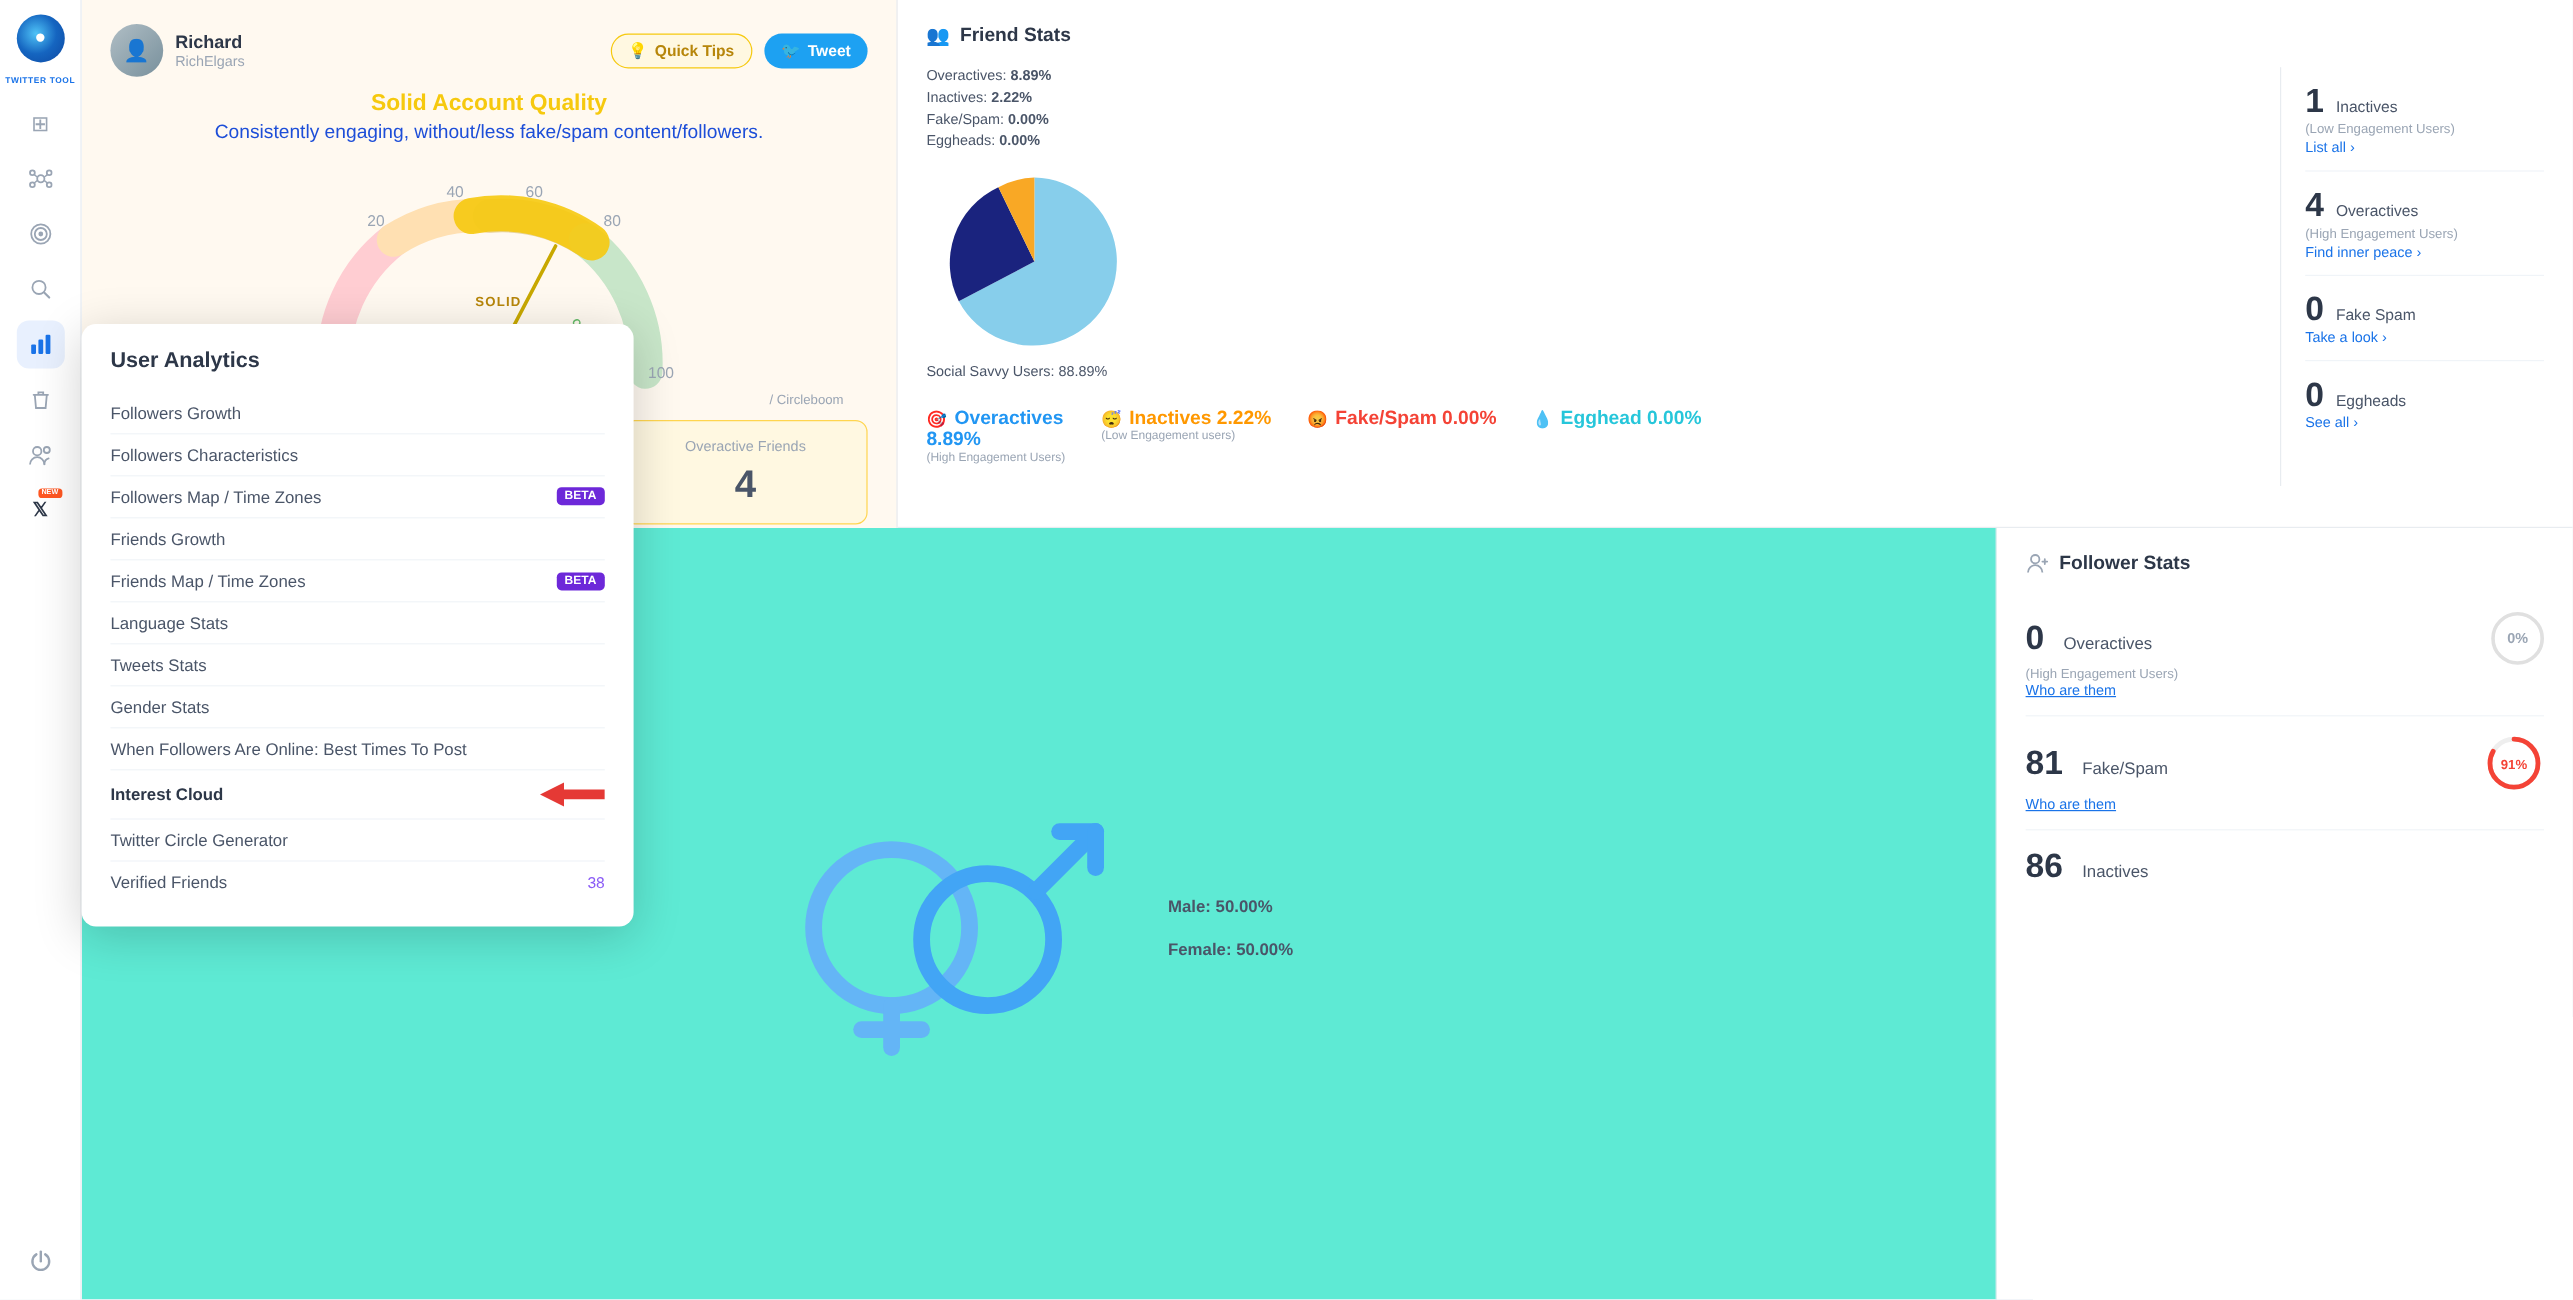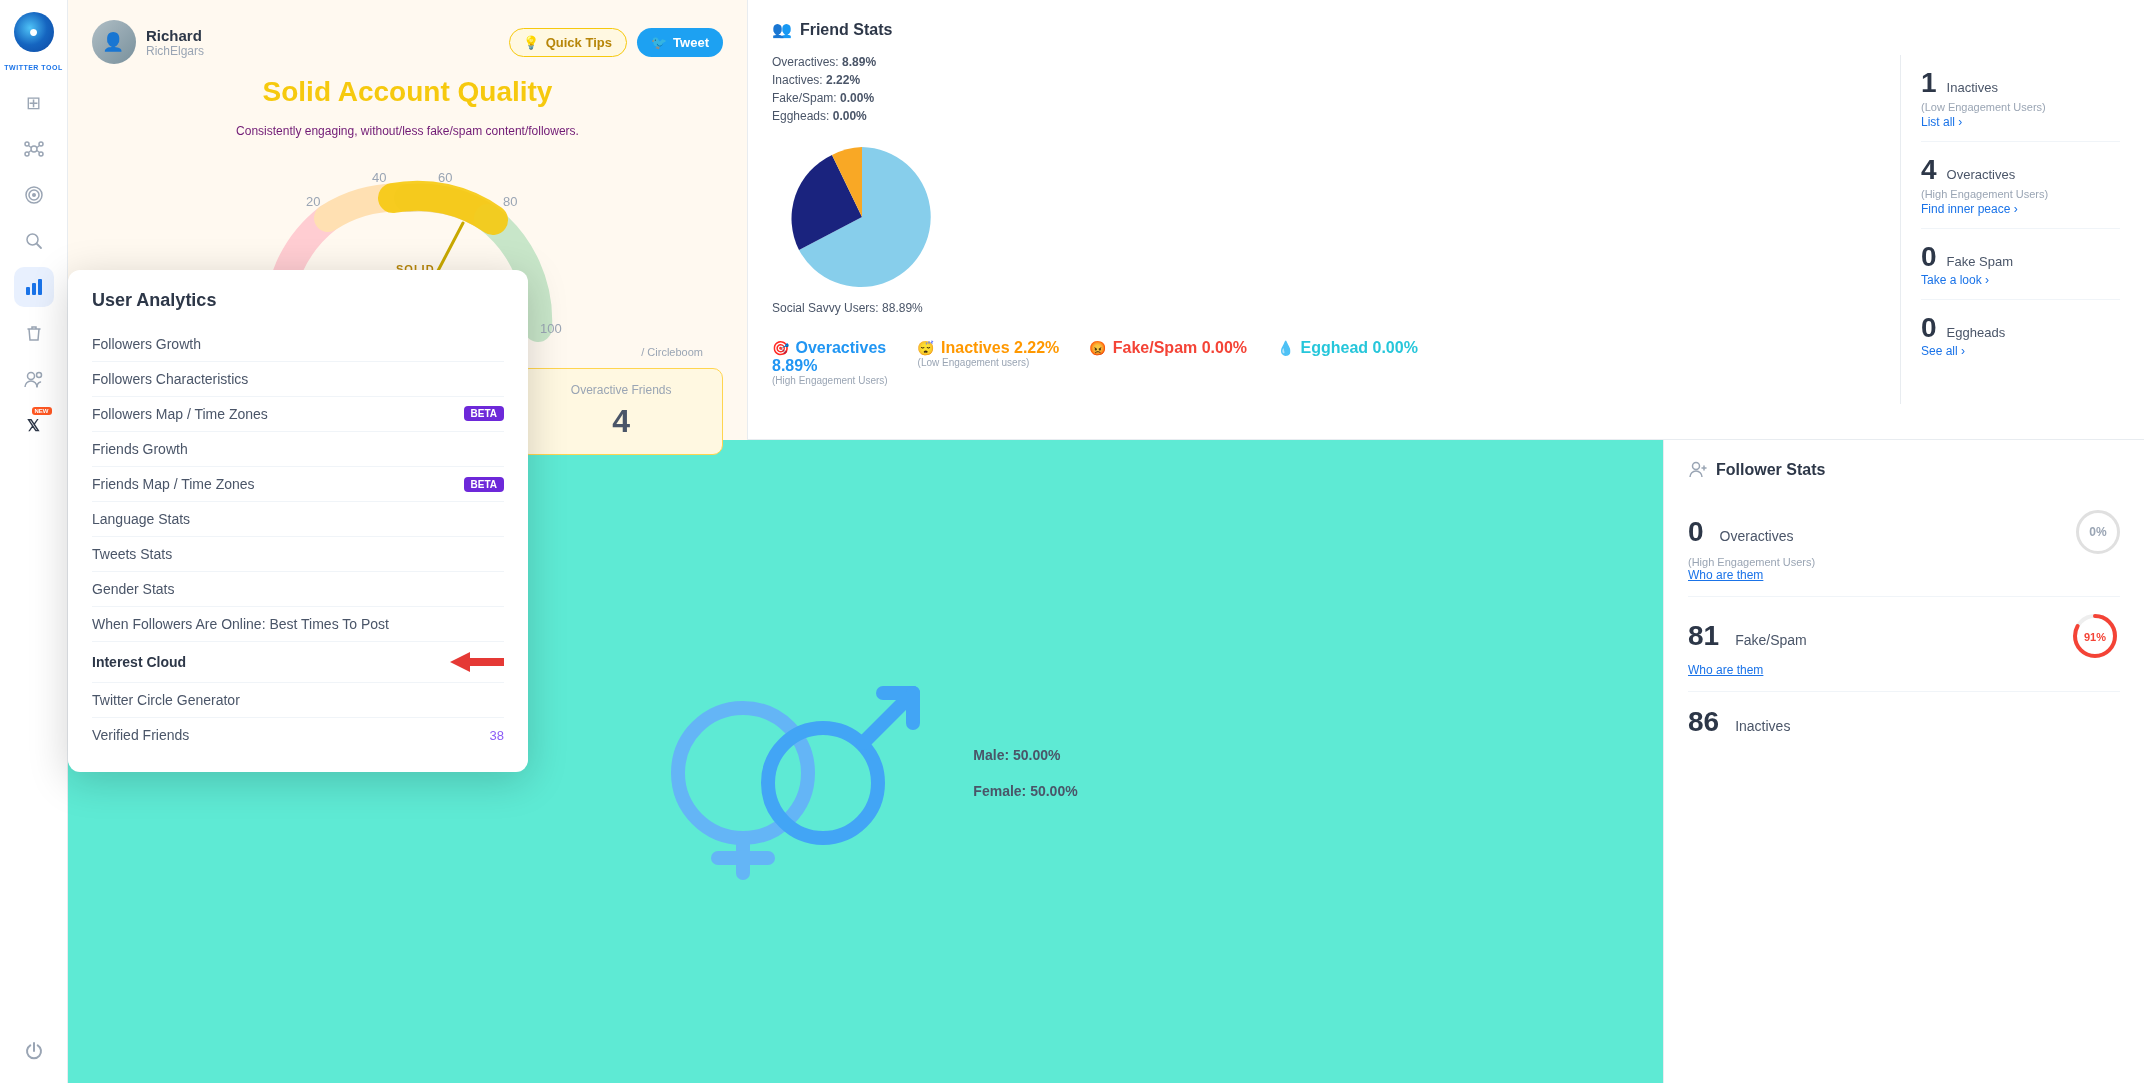--- a/index.html
+++ b/index.html
@@ -78,23 +78,23 @@
     .user-handle { font-size: 12px; color: #9aa5b4; }
     .header-btns { display: flex; gap: 10px; }
     .btn-tips {
       background: #fff8e1; border: 1.5px solid #f6c90e; border-radius: 20px;
       padding: 6px 14px; font-size: 13px; font-weight: 600; color: #b7860a; cursor: pointer; display: flex; align-items: center; gap: 6px;
     }
     .btn-tweet {
       background: #1da1f2; border: none; border-radius: 20px;
       padding: 6px 14px; font-size: 13px; font-weight: 600; color: #fff; cursor: pointer; display: flex; align-items: center; gap: 6px;
     }
-    .quality-title { text-align: center; font-size: 28px; font-weight: 700; color: #4a5568; margin-bottom: 16px; }
+    .quality-title { text-align: center; font-size: 19px; font-weight: 700; color: #4a5568; margin-bottom: 4px; }
     .quality-title span { color: #f6c90e; }
-    .quality-subtitle { text-align: center; font-size: 12px; color: #701a75; margin-bottom: 10px; }
+    .quality-subtitle { text-align: center; font-size: 16px; color: #1d4ed8; margin-bottom: 10px; }
     .gauge-container { position: relative; width: 100%; height: 220px; display: flex; align-items: center; justify-content: center; }
     .circleboom-credit { position: absolute; bottom: 10px; right: 20px; font-size: 11px; color: #9aa5b4; }
     .friends-card {
       flex: 1; background: #fff3e0; border-radius: 10px; padding: 14px 16px; text-align: center;
       border: 1px solid #ffe0b2;
     }
     .friends-card.overactive { background: #fff8e1; border-color: #ffd54f; }
     .friends-card-label { font-size: 12px; color: #9aa5b4; margin-bottom: 6px; }
     .friends-card-value { font-size: 32px; font-weight: 700; color: #4a5568; }
 

